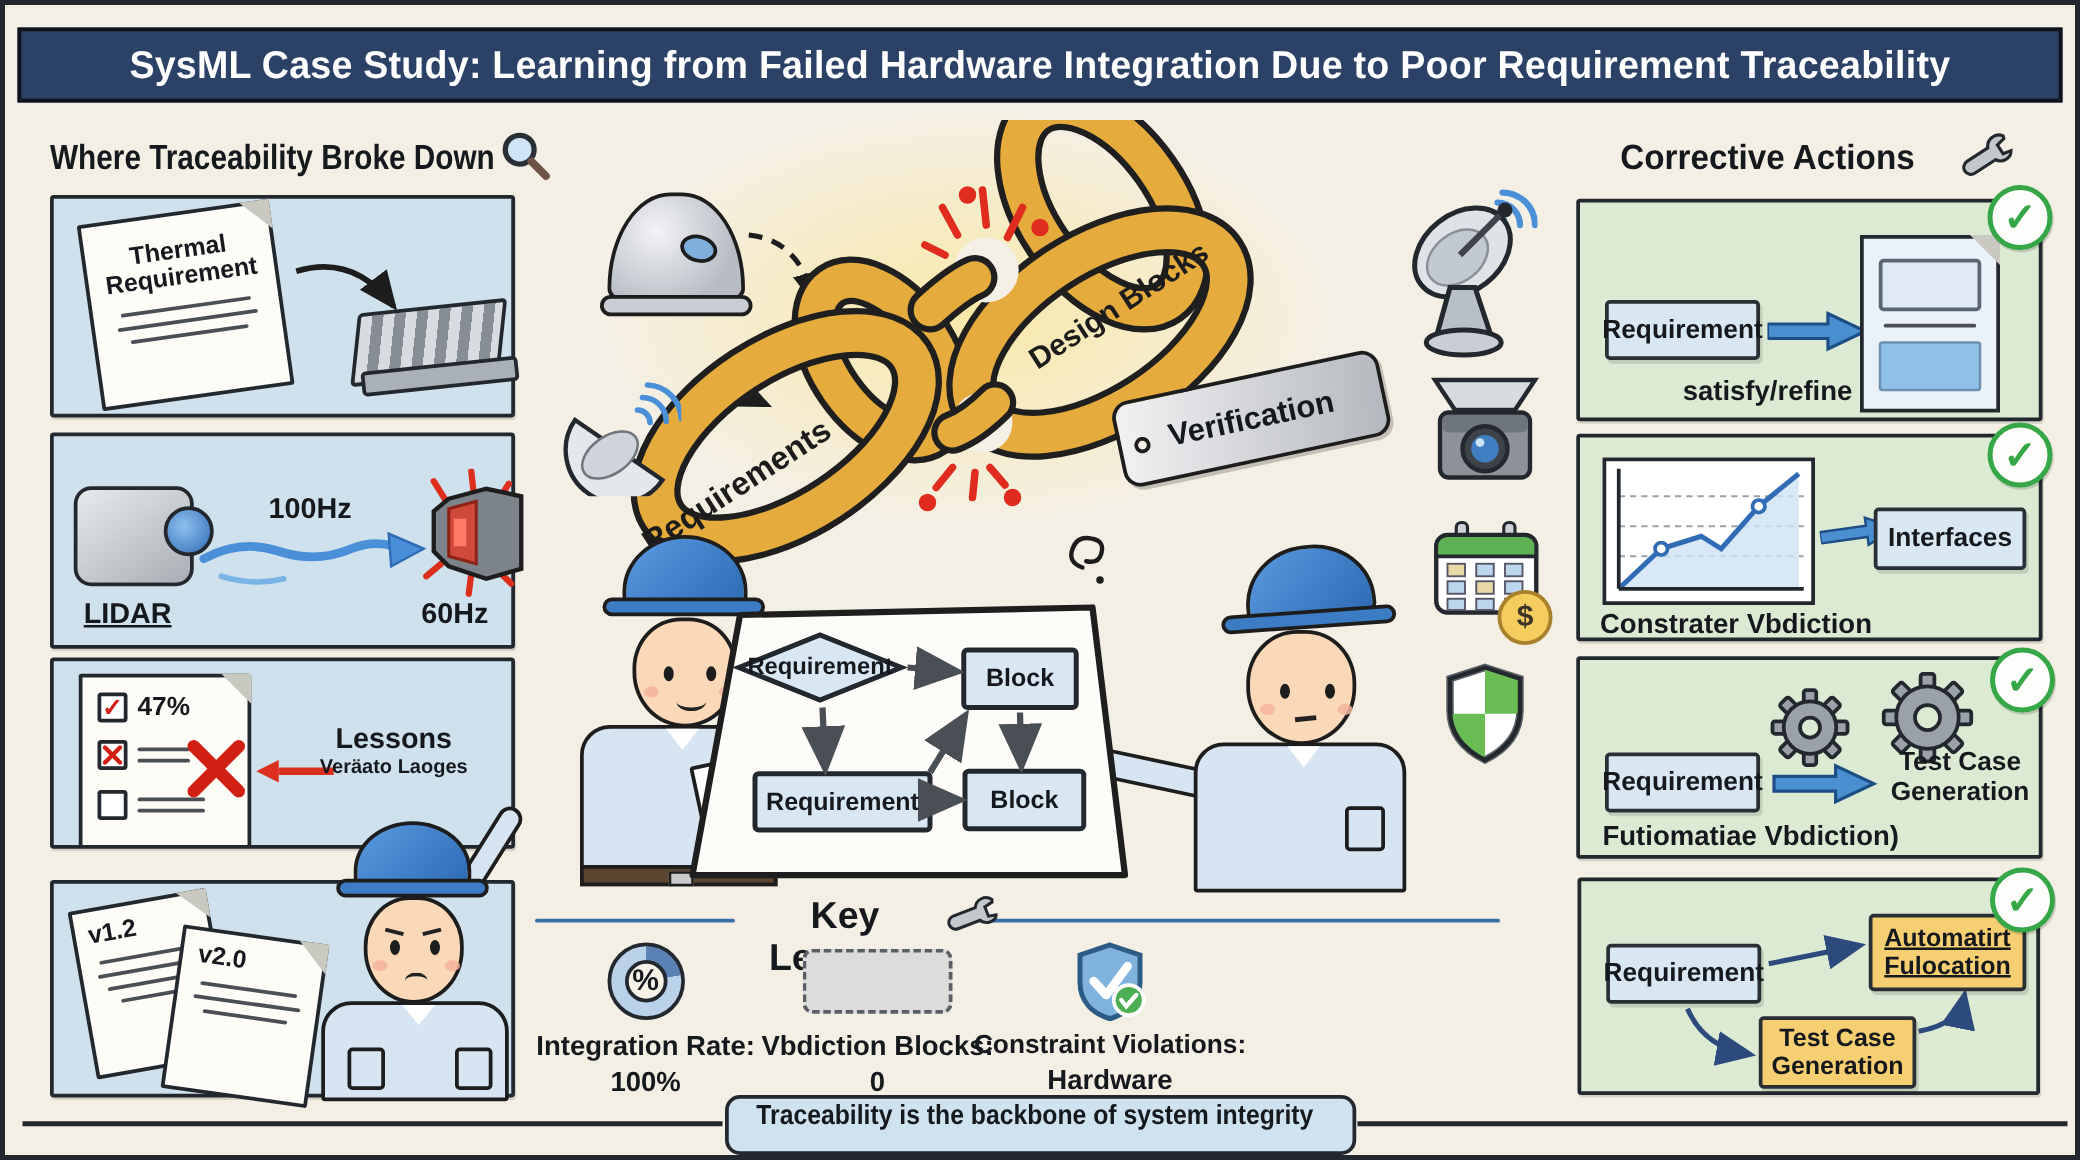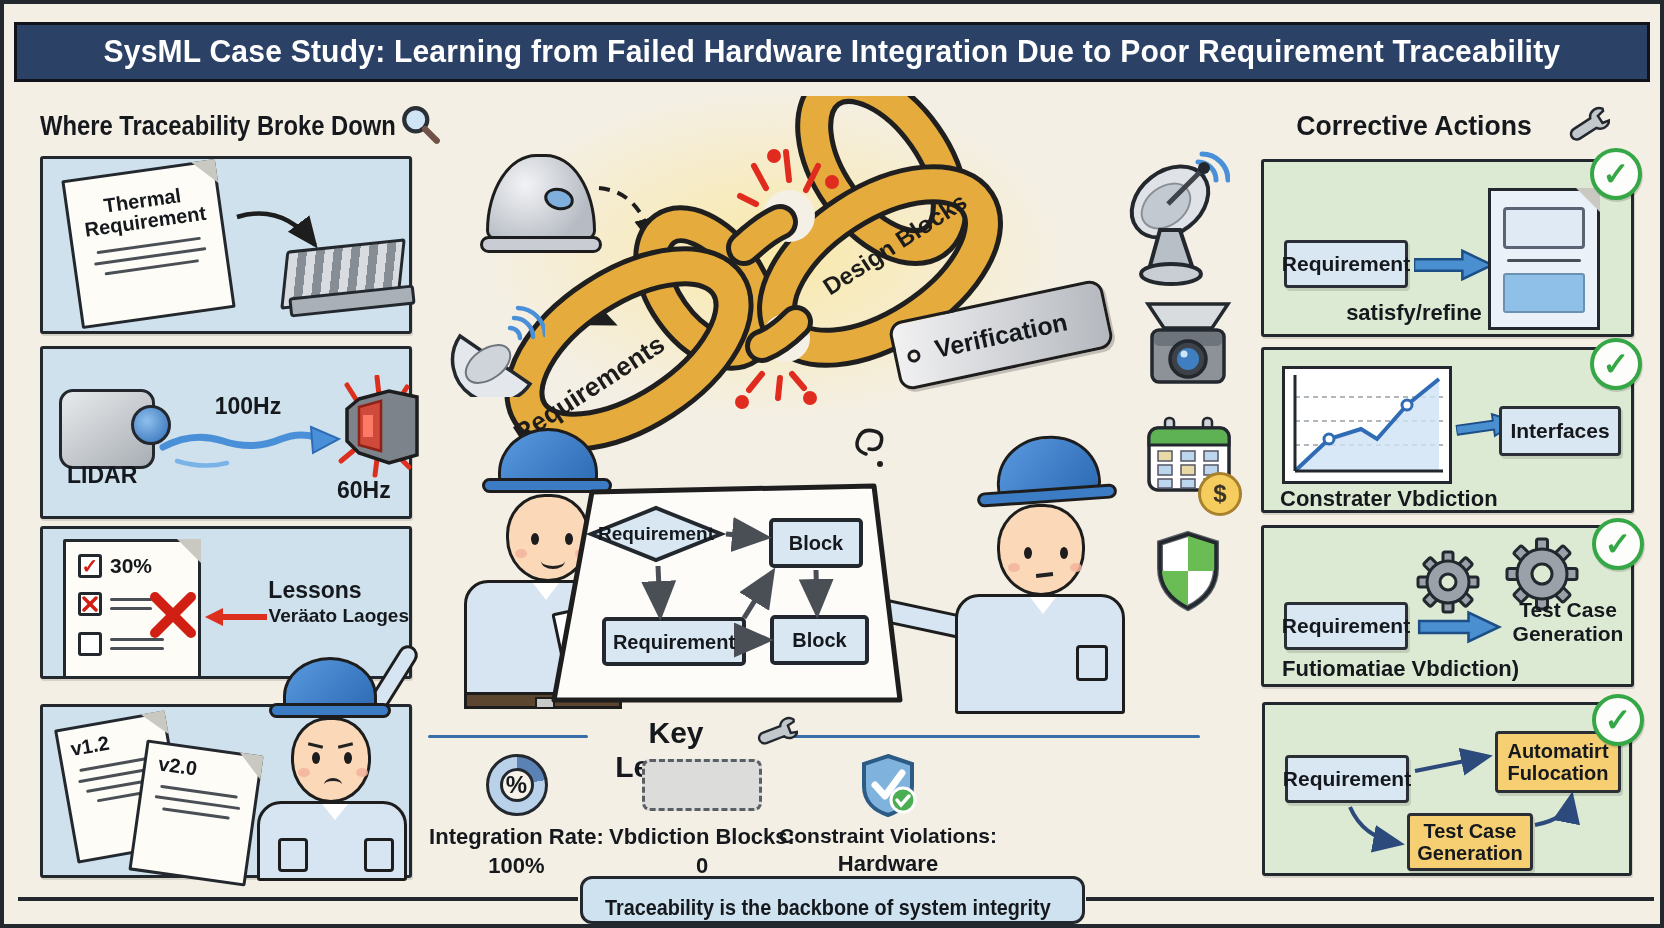--- a/index.html
+++ b/index.html
@@ -35,21 +35,21 @@
   .brim{position:absolute;background:#3c7cc4;border:3px solid #1d1d1d;border-radius:9px;box-sizing:border-box;}
   .face{position:absolute;background:#fbd8b8;border:3px solid #1d1d1d;border-radius:46% 46% 50% 50%;box-sizing:border-box;}
   .eye{position:absolute;width:8px;height:12px;background:#1d1d1d;border-radius:50%;}
   .blush{position:absolute;width:12px;height:9px;background:#f3b49c;border-radius:50%;opacity:.85;}
   .torso{position:absolute;background:#d7e5f2;border:3px solid #1d1d1d;border-radius:24px 24px 3px 3px;box-sizing:border-box;}
   .donut{position:relative;width:62px;height:62px;border-radius:50%;border:3px solid #23282e;box-sizing:border-box;
          background:conic-gradient(#5b82b5 0deg 80deg,#b9d2ea 80deg 360deg);}
   .donut .hole{position:absolute;inset:11px;background:#f6f2e8;border:3px solid #23282e;border-radius:50%;
                box-sizing:border-box;display:flex;align-items:center;justify-content:center;font-weight:bold;font-size:24px;}
   .banner{position:absolute;left:576px;top:872px;width:505px;height:48px;background:#cfe2ef;border:3px solid #23282e;
-          border-radius:12px;box-sizing:border-box;display:flex;align-items:flex-end;padding:0 12px;gap:10px;z-index:4;}
+          border-radius:12px;box-sizing:border-box;display:flex;align-items:flex-start;padding:0 12px;gap:10px;z-index:4;}
   .banner span{font-weight:bold;font-size:22px;white-space:nowrap;transform:scaleX(.9);transform-origin:left center;}
 </style>
 </head>
 <body>
 
 <div class="page">
 
   <div class="titlebar">
     <span>SysML Case Study: Learning from Failed Hardware Integration Due to Poor Requirement Traceability</span>
   </div>
@@ -99,32 +99,32 @@
           <line x1="48" y1="2" x2="50" y2="20"></line>
         <line x1="78" y1="12" x2="68" y2="28"></line>
           <line x1="12" y1="86" x2="24" y2="76"></line>
         <line x1="46" y1="100" x2="48" y2="84"></line>
           <line x1="80" y1="92" x2="68" y2="80"></line>
       </g>
       <polygon points="30,24 60,16 88,22 88,80 60,88 30,78 18,66 18,34" fill="#7d838a" stroke="#1d1d1d" stroke-width="3.5"></polygon>
       <polygon points="30,32 52,26 52,76 30,70" fill="#cf4a3a" stroke="#8f2217" stroke-width="2.5"></polygon>
       <rect x="34" y="40" width="10" height="22" fill="#ff7a66"></rect>
     </svg>
-    <div class="cap" style="left:24px;top:113px;font-size:23px;">LIDAR</div>
+    <div class="cap" style="left:24px;top:128px;font-size:23px;text-decoration:underline;">LIDAR</div>
     <div class="cap" style="left:294px;top:128px;font-size:23px;">60Hz</div>
   </div>
 
   <div class="panel p-blue" style="left:36px;top:522px;width:372px;height:153px;overflow:hidden;">
     <div class="doc" style="left:20px;top:10px;width:138px;height:158px;">
       <div class="fold"></div>
       <div style="display:flex;align-items:center;gap:8px;margin:12px 0 0 12px;">
         <div class="cbx">
           <span style="color:#d21f14;font-weight:bold;font-size:20px;">✓</span>
           </div>
-        <span style="font-weight:bold;font-size:21px;">30%</span>
+        <span style="font-weight:bold;font-size:21px;">47%</span>
       </div>
       <div style="display:flex;align-items:center;gap:8px;margin:14px 0 0 12px;">
         <div class="cbx">
           <svg width="16" height="16" viewBox="0 0 16 16">
             <g stroke="#d21f14" stroke-width="3.5" stroke-linecap="round">
               <line x1="2" y1="2" x2="14" y2="14"></line>
                 <line x1="14" y1="2" x2="2" y2="14"></line>
               </g>
             </svg>
           </div>
@@ -145,21 +145,21 @@
       <g stroke="#d21f14" stroke-width="10" stroke-linecap="round">
         <line x1="8" y1="8" x2="44" y2="44"></line>
           <line x1="44" y1="8" x2="8" y2="44"></line>
         </g>
     </svg>
     <svg class="abs" style="left:160px;top:76px" width="68" height="24" viewBox="0 0 68 24">
       <line x1="64" y1="12" x2="20" y2="12" stroke="#dd2f1e" stroke-width="6"></line>
       <polygon points="20,3 2,12 20,21" fill="#dd2f1e"></polygon>
     </svg>
     <div class="cap" style="left:182px;top:48px;width:180px;text-align:center;font-size:23px;">Lessons</div>
-    <div class="cap" style="left:178px;top:76px;width:188px;text-align:right;font-size:19px;">Veräato Laoges</div>
+    <div class="cap" style="left:178px;top:76px;width:188px;text-align:center;font-size:16px;">Veräato Laoges</div>
   </div>
 
   <div class="panel p-blue" style="left:36px;top:700px;width:372px;height:174px;">
     <div class="doc" style="left:22px;top:12px;width:112px;height:136px;transform:rotate(-10deg);">
       <div class="fold"></div>
       <div style="margin:8px 0 0 10px;font-weight:bold;font-size:20px;">v1.2</div>
       <div class="dline" style="width:72%;margin:9px auto 0;"></div>
       <div class="dline" style="width:78%;margin:8px auto 0;"></div>
       <div class="dline" style="width:66%;margin:8px auto 0;"></div>
       <div class="dline" style="width:50%;margin:8px auto 0;"></div>
@@ -510,21 +510,21 @@
         <path d="M0,0 L8,3.5 L0,7 z" fill="#2c4a7c"></path>
           </marker>
         </defs>
       <g stroke="#2c4a7c" stroke-width="4" fill="none">
         <line x1="150" y1="66" x2="220" y2="52" marker-end="url(#mN)"></line>
         <path d="M85 102 Q98 132 132 138" marker-end="url(#mN)"></path>
         <path d="M270 120 Q302 114 306 94" marker-end="url(#mN)"></path>
       </g>
     </svg>
     <div class="nodebox" style="left:20px;top:50px;width:124px;height:48px;font-size:21px;">Requirement</div>
-    <div class="nodebox ybox" style="left:230px;top:26px;width:126px;height:62px;font-size:20px;line-height:1.1;">Automatirt Fulocation</div>
+    <div class="nodebox ybox" style="left:230px;top:26px;width:126px;height:62px;font-size:20px;line-height:1.1;text-decoration:underline;">Automatirt Fulocation</div>
     <div class="nodebox ybox" style="left:142px;top:108px;width:126px;height:58px;font-size:20px;line-height:1.1;">Test Case Generation</div>
   </div>
   <div class="check-badge" style="left:1588px;top:690px;">
     <span>✓</span>
     </div>
 
   <div class="abs" style="left:424px;top:731px;width:160px;height:3px;background:#3a6ea8;border-radius:2px;"></div>
   <div class="abs" style="left:778px;top:731px;width:418px;height:3px;background:#3a6ea8;border-radius:2px;"></div>
   <div class="cap" style="left:592px;top:712px;width:160px;text-align:center;font-size:30px;">Key Lessons</div>
   <svg class="abs" style="left:752px;top:706px" width="42" height="42" viewBox="0 0 44 44">

